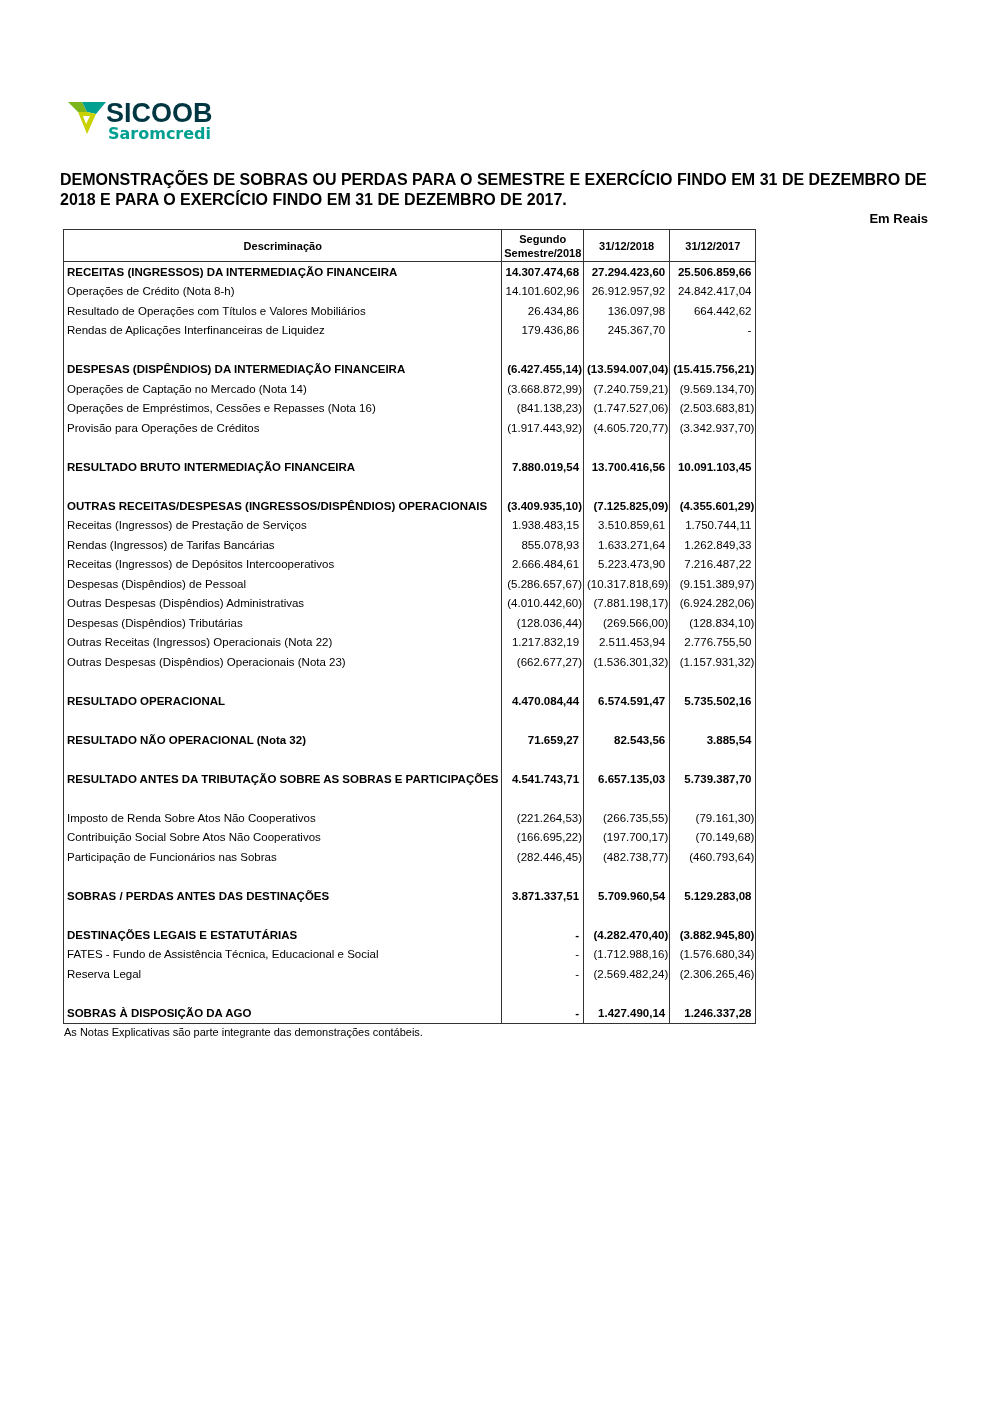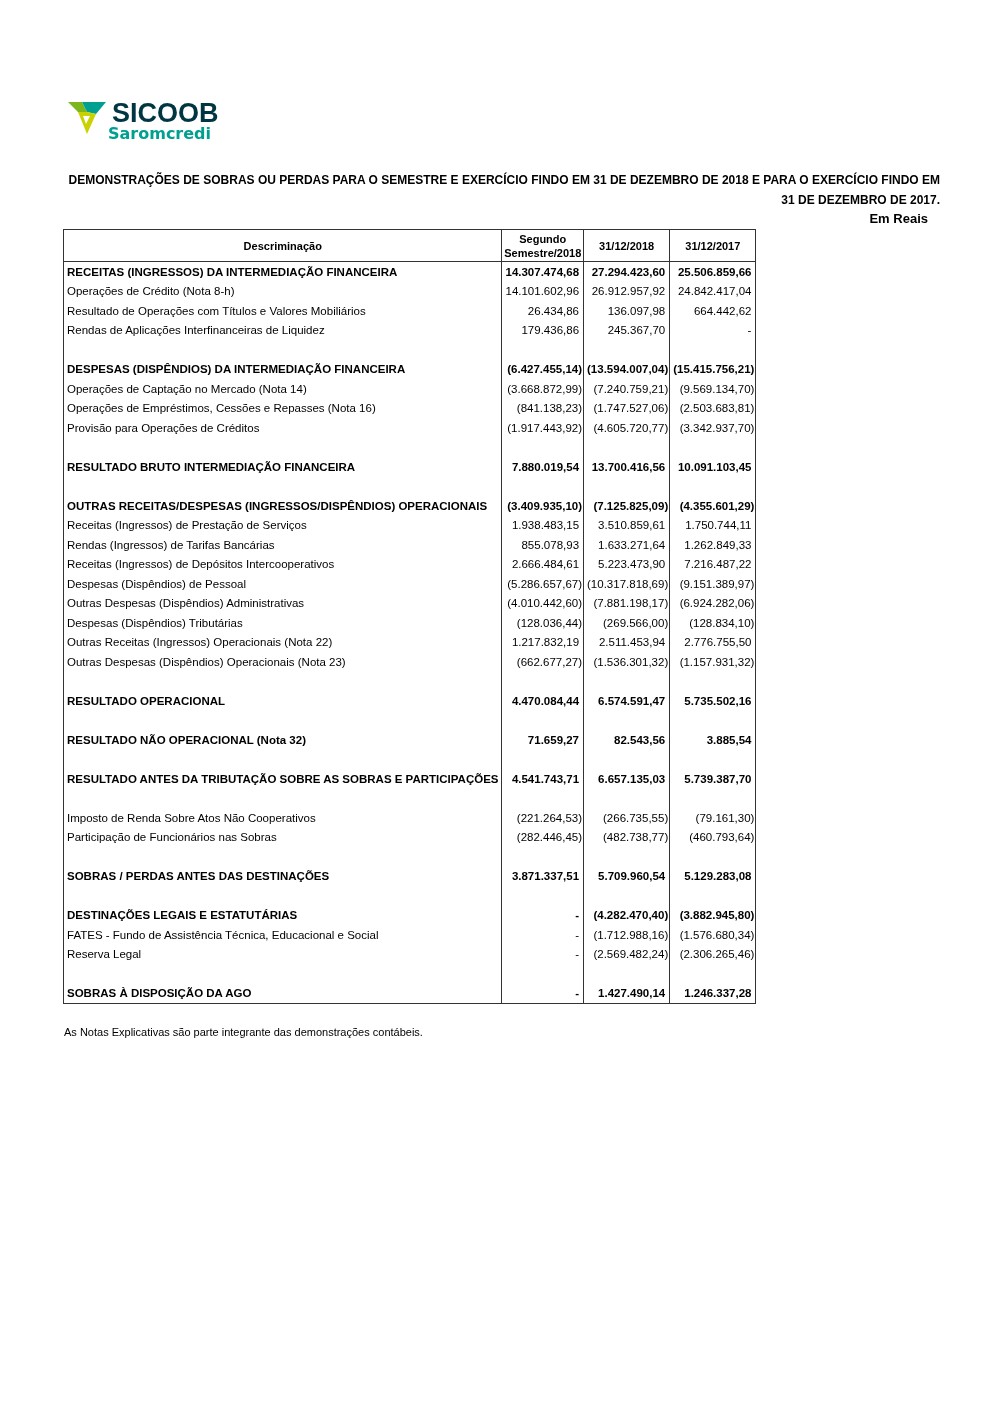--- a/index.html
+++ b/index.html
@@ -1,21 +1,21 @@
 <!DOCTYPE html>
 <html><head>
   <meta charset="utf-8">
   <style>
     html, body { margin: 0; padding: 0; background: #ffffff; }
     body { width: 1000px; height: 1414px; position: relative; font-family: "Liberation Sans", sans-serif; color: #000; }
     .logo { position: absolute; left: 68px; top: 100px; width: 150px; height: 42px; }
     .logo svg { position: absolute; left: 0; top: 0; }
-    .logo-name { position: absolute; left: 38px; top: -2px; font-family: "Liberation Sans", sans-serif; font-weight: bold; font-size: 27px; color: #003641; letter-spacing: 0px; margin-left: 6px; }
+    .logo-name { position: absolute; left: 38px; top: -2px; font-family: "Liberation Sans", sans-serif; font-weight: bold; font-size: 27px; color: #003641; letter-spacing: 0px; }
     .logo-sub { position: absolute; left: 40px; top: 24px; font-family: "DejaVu Sans", sans-serif; font-size: 16px; color: #00a091; font-weight: bold; }
-    .title { position: absolute; left: 60px; top: 170px; width: 880px; text-align: right; font-weight: bold; font-size: 12px; line-height: 20px; }
+    .title { position: absolute; left: 60px; top: 170px; width: 880px; text-align: left; font-weight: bold; font-size: 16px; line-height: 20px; }
     .unit { position: absolute; right: 72px; top: 211px; font-weight: bold; font-size: 13px; margin-left: 47px; }
     table { position: absolute; left: 63px; top: 229px; width: 689px; border-collapse: collapse; font-size: 11.5px; }
     th { font-weight: bold; font-size: 11px; border: 1.5px solid #333; height: 31px; padding: 0; text-align: center; line-height: 14px; }
     td { height: 19.5px; padding: 0 3px; border-left: 1.5px solid #333; border-right: 1.5px solid #333; white-space: nowrap; }
     td.num { text-align: right; padding-right: 4px; }
     td.neg { padding-right: 1px; }
     tr.bold td { font-weight: bold; }
     tr.last td { border-bottom: 1.5px solid #333; }
     col.c1 { width: 483px; } col.c2 { width: 108px; } col.c3 { width: 142px; } col.c4 { width: 139px; }
     .footnote { position: absolute; left: 64px; top: 1026px; font-size: 11px; }
@@ -221,20 +221,26 @@
         <td class="num"></td>
         <td class="num"></td>
       </tr>
       <tr>
         <td>Imposto de Renda Sobre Atos Não Cooperativos</td>
         <td class="num neg">(221.264,53)</td>
         <td class="num neg">(266.735,55)</td>
         <td class="num neg">(79.161,30)</td>
       </tr>
       <tr>
+        <td>Contribuição Social Sobre Atos Não Cooperativos</td>
+        <td class="num neg">(166.695,22)</td>
+        <td class="num neg">(197.700,17)</td>
+        <td class="num neg">(70.149,68)</td>
+      </tr>
+      <tr>
         <td>Participação de Funcionários nas Sobras</td>
         <td class="num neg">(282.446,45)</td>
         <td class="num neg">(482.738,77)</td>
         <td class="num neg">(460.793,64)</td>
       </tr>
       <tr>
         <td></td>
         <td class="num"></td>
         <td class="num"></td>
         <td class="num"></td>

